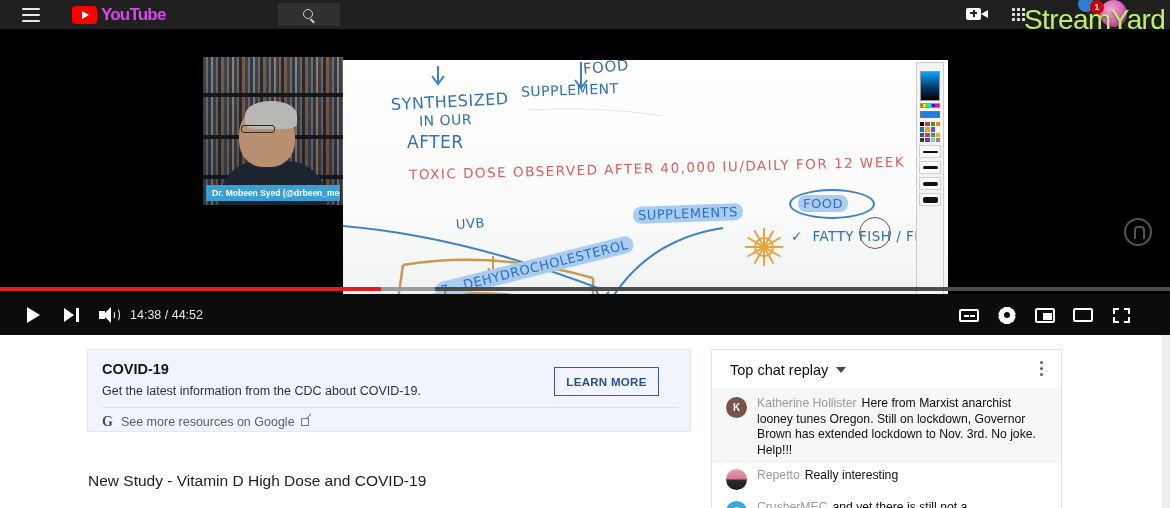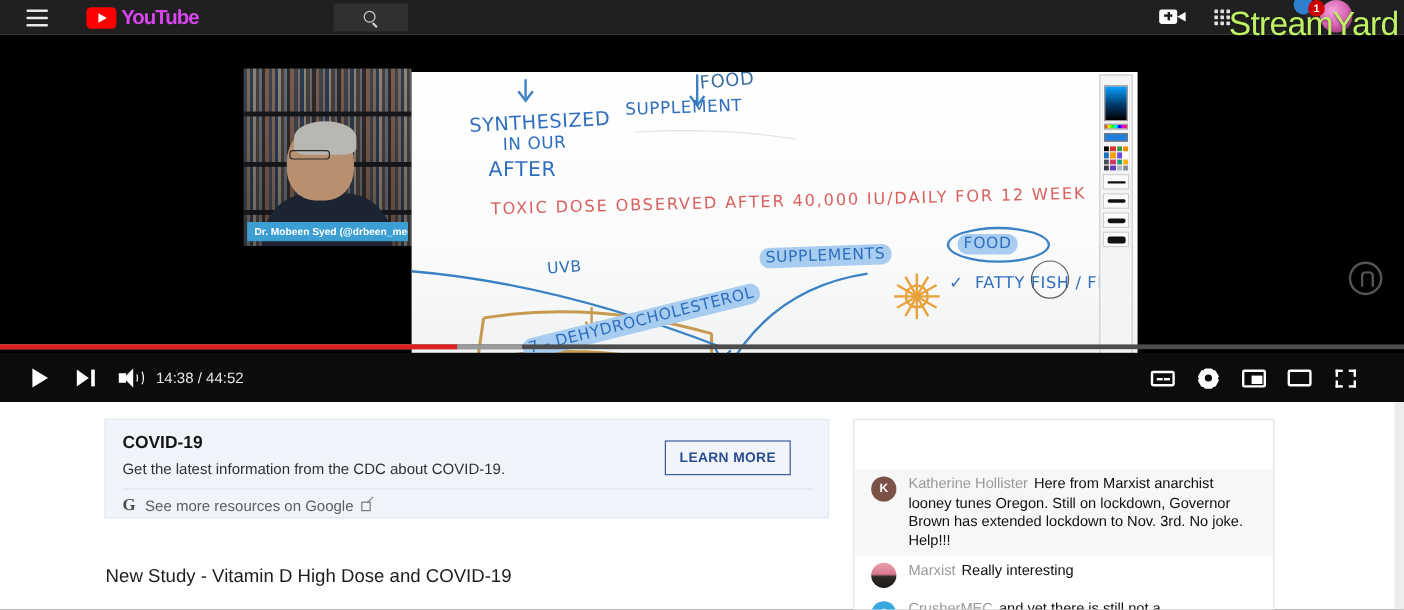--- a/index.html
+++ b/index.html
@@ -611,33 +611,42 @@
       <span class="covid-link">
         <span>See more resources on Google</span>
         <span class="ext-ico"></span>
       </span>
     </div>
   </div>
 
   <div class="video-title">New Study - Vitamin D High Dose and COVID-19</div>
 
   <div class="chat">
+    <div class="chat-head">
+      <span class="chat-head-label">Top chat replay</span>
+      <span class="caret-down"></span>
+      <span class="kebab">
+          <i></i>
+          <i></i>
+          <i></i>
+        </span>
+    </div>
     <div class="chat-list">
 
       <div class="chat-msg first">
         <span class="av" style="background:#7b5148">K</span>
         <span class="msg-body">
           <span class="msg-author">Katherine Hollister</span><span>Here from Marxist anarchist looney tunes Oregon. Still on lockdown, Governor Brown has extended lockdown to Nov. 3rd. No joke. Help!!!</span>
         </span>
       </div>
 
       <div class="chat-msg">
         <span class="av" style="background:linear-gradient(to bottom,#e9a0ae 0%,#d9798f 45%,#2f2a28 55%,#1a1a1a 100%)"></span>
         <span class="msg-body">
-          <span class="msg-author">Marxist</span><span>Really interesting</span>
+          <span class="msg-author">Repetto</span><span>Really interesting</span>
         </span>
       </div>
 
       <div class="chat-msg">
         <span class="av" style="background:#3aa8e0">C</span>
         <span class="msg-body">
           <span class="msg-author">CrusherMEC</span><span>and yet there is still not a</span>
         </span>
       </div>
 

